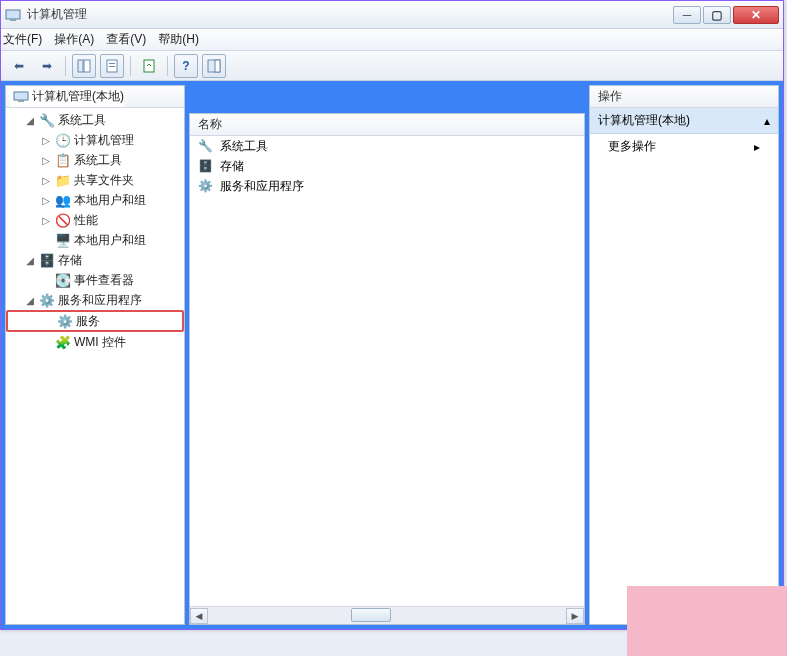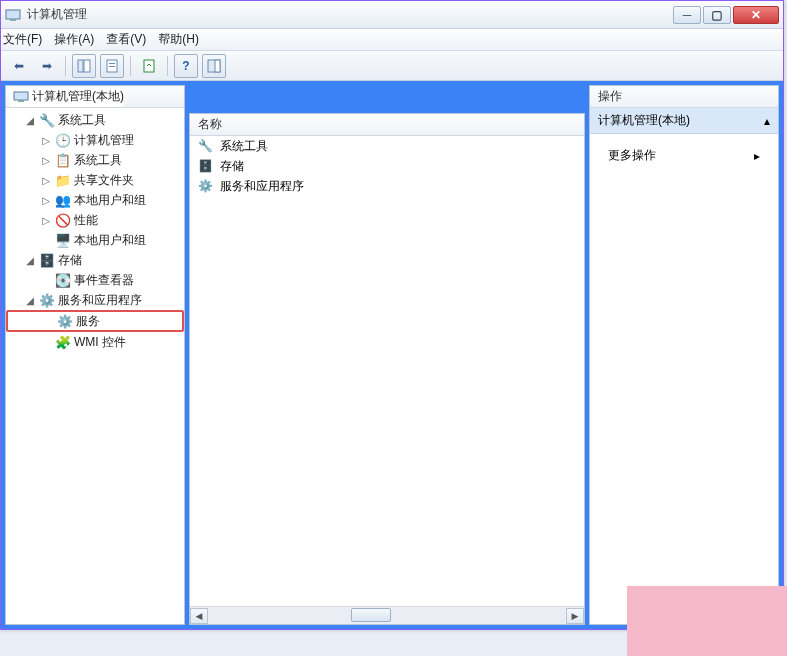--- a/index.html
+++ b/index.html
@@ -47,21 +47,21 @@
 .list-row { display:flex; align-items:center; height:20px; padding-left:8px; }
 .list-row .licon { width:16px; height:16px; margin-right:6px; display:inline-flex; align-items:center; justify-content:center; }
 
 .hscroll { height:18px; background:#f0f0f0; border-top:1px solid #d0d8e4; display:flex; align-items:center; }
 .hscroll .arrow { width:18px; height:16px; background:linear-gradient(#f5f9fd,#e0e8f2); border:1px solid #b8c4d4; display:flex; align-items:center; justify-content:center; font-size:9px; color:#555; }
 .hscroll .track { flex:1; height:16px; background:#eaeef4; position:relative; }
 .hscroll .thumb { position:absolute; left:40%; width:40px; height:14px; top:0; background:linear-gradient(#f5f9fd,#d8e4f0); border:1px solid #9cb0c8; border-radius:2px; }
 
 .action-body { flex:1; }
 .action-sub { background:#d8e8f8; padding:4px 8px; display:flex; justify-content:space-between; align-items:center; border-bottom:1px solid #c0d4e8; }
-.action-item { padding:13px 18px; display:flex; justify-content:space-between; align-items:center; }
+.action-item { padding:4px 18px; display:flex; justify-content:space-between; align-items:center; }
 
 .pink-corner { position:fixed; right:0; bottom:0; width:160px; height:70px; background:#f5b8c8; }
 
 svg { display:block; }
 </style>
 </head>
 <body>
 
 <div class="window">
 

